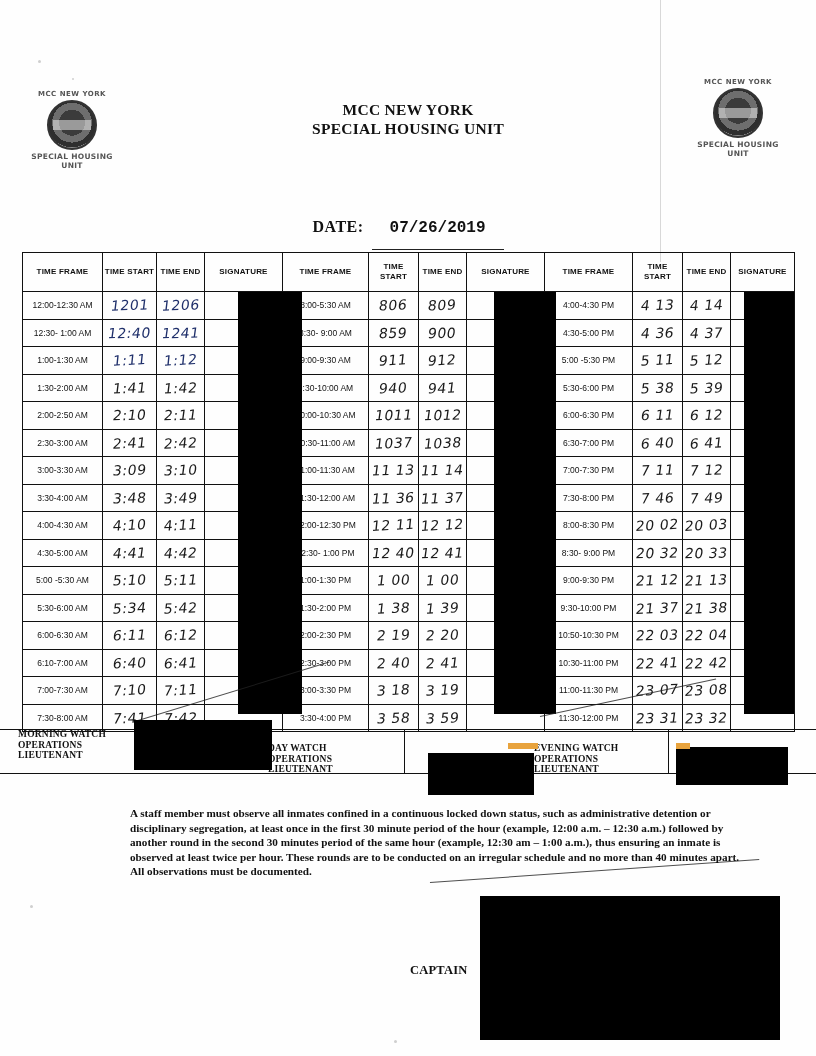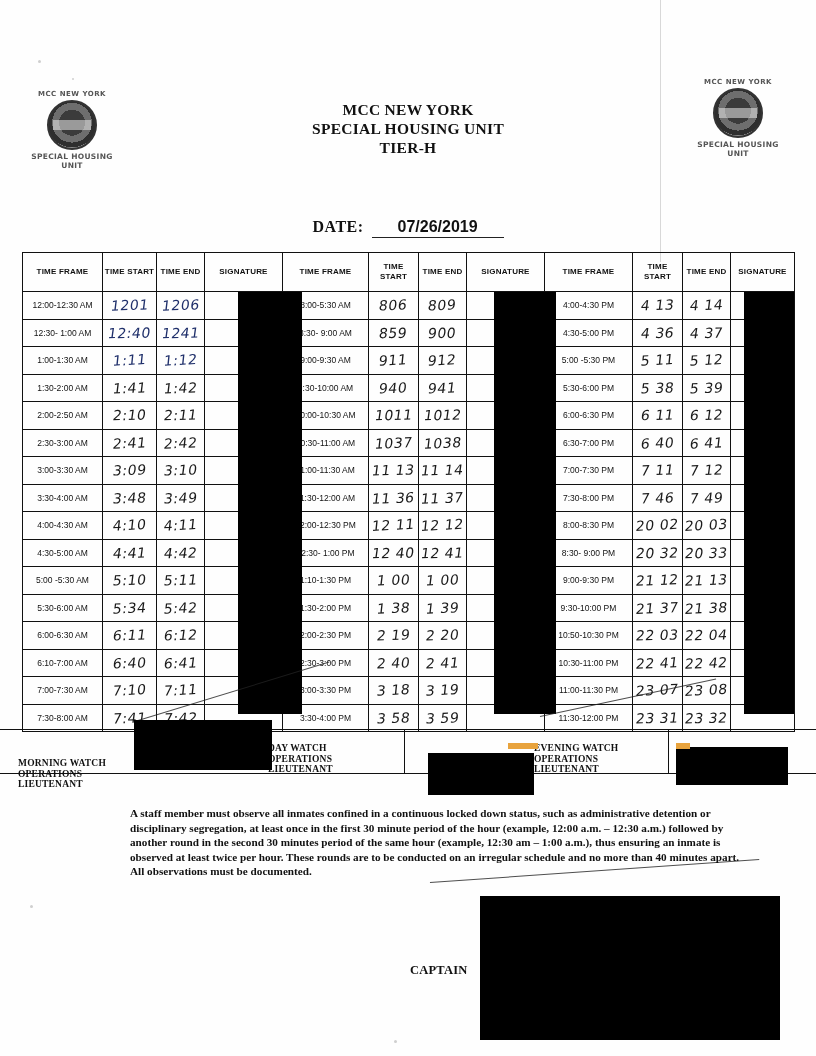--- a/index.html
+++ b/index.html
@@ -97,22 +97,22 @@
     text-align: center;
     font-weight: bold;
     font-size: 16px;
   }
   .date-row .date-label { letter-spacing: .5px; }
   .date-row .date-value {
     display: inline-block;
     min-width: 120px;
     border-bottom: 1.5px solid #222;
     margin-left: 8px;
-    padding: 0 6px 1px;
-    font-family: Liberation Sans, sans-serif;
+    padding: 0 6px 12px;
+    font-family: Liberation Mono, monospace;
   }
 
   
   .grid-wrap {
     position: absolute;
     top: 252px;
     left: 22px;
     width: 772px;
   }
   table.grid {
@@ -248,21 +248,20 @@
 
   <div class="logo" id="logo-right">
     <div class="logo-top">MCC NEW YORK</div>
     <div class="logo-seal"></div>
     <div class="logo-bottom">SPECIAL HOUSING UNIT</div>
   </div>
 
   <div class="title-block">
     <div>MCC NEW YORK</div>
     <div>SPECIAL HOUSING UNIT</div>
-    <div>TIER-H</div>
   </div>
 
   <div class="date-row">
     <span class="date-label">DATE:</span><span class="date-value">07/26/2019</span>
   </div>
 
   <div class="grid-wrap">
     <table class="grid">
       <colgroup>
         <col style="width:80px">
@@ -433,21 +432,21 @@
             <td class="tf">8:30- 9:00 PM</td>
             <td class="hand"><span class="hw dark" style="transform: skewX(-9deg) rotate(-1deg);">20 32</span></td>
             <td class="hand"><span class="hw dark" style="transform: skewX(-9deg) rotate(-1deg);">20 33</span></td>
             <td></td>
           </tr>
           <tr>
             <td class="tf">5:00 -5:30 AM</td>
             <td class="hand"><span class="hw dark" style="transform: skewX(-9deg) rotate(-2deg);">5:10</span></td>
             <td class="hand"><span class="hw dark" style="transform: skewX(-9deg) rotate(-2deg);">5:11</span></td>
             <td></td>
-            <td class="tf">1:10-1:30 PM</td>
+            <td class="tf">1:00-1:30 PM</td>
             <td class="hand"><span class="hw dark" style="transform: skewX(-9deg) rotate(-2deg);">1 00</span></td>
             <td class="hand"><span class="hw dark" style="transform: skewX(-9deg) rotate(-2deg);">1 00</span></td>
             <td></td>
             <td class="tf">9:00-9:30 PM</td>
             <td class="hand"><span class="hw dark" style="transform: skewX(-9deg) rotate(-2deg);">21 12</span></td>
             <td class="hand"><span class="hw dark" style="transform: skewX(-9deg) rotate(-2deg);">21 13</span></td>
             <td></td>
           </tr>
           <tr>
             <td class="tf">5:30-6:00 AM</td>
@@ -530,21 +529,21 @@
   <div class="stroke" style="left:138px;top:720px;width:200px;transform:rotate(-17deg);"></div>
   <div class="stroke" style="left:540px;top:716px;width:180px;transform:rotate(-12deg);"></div>
   <div class="stroke" style="left:430px;top:882px;width:330px;transform:rotate(-4deg);"></div>
 
   <div class="watch-row">
     <div class="wline" style="top:0;"></div>
     <div class="wline" style="top:44px;"></div>
     <div class="vsep" style="left:404px;top:0;height:44px;"></div>
     <div class="vsep" style="left:668px;top:0;height:44px;"></div>
 
-    <div class="watch-box" style="left:18px;top:29px;">
+    <div class="watch-box" style="left:18px;top:0;">
       <div>MORNING WATCH</div>
       <div>OPERATIONS</div>
       <div>LIEUTENANT</div>
     </div>
     <div class="watch-box" style="left:268px;top:14px;">
       <div>DAY WATCH</div>
       <div>OPERATIONS</div>
       <div>LIEUTENANT</div>
     </div>
     <div class="watch-box" style="left:534px;top:14px;">

